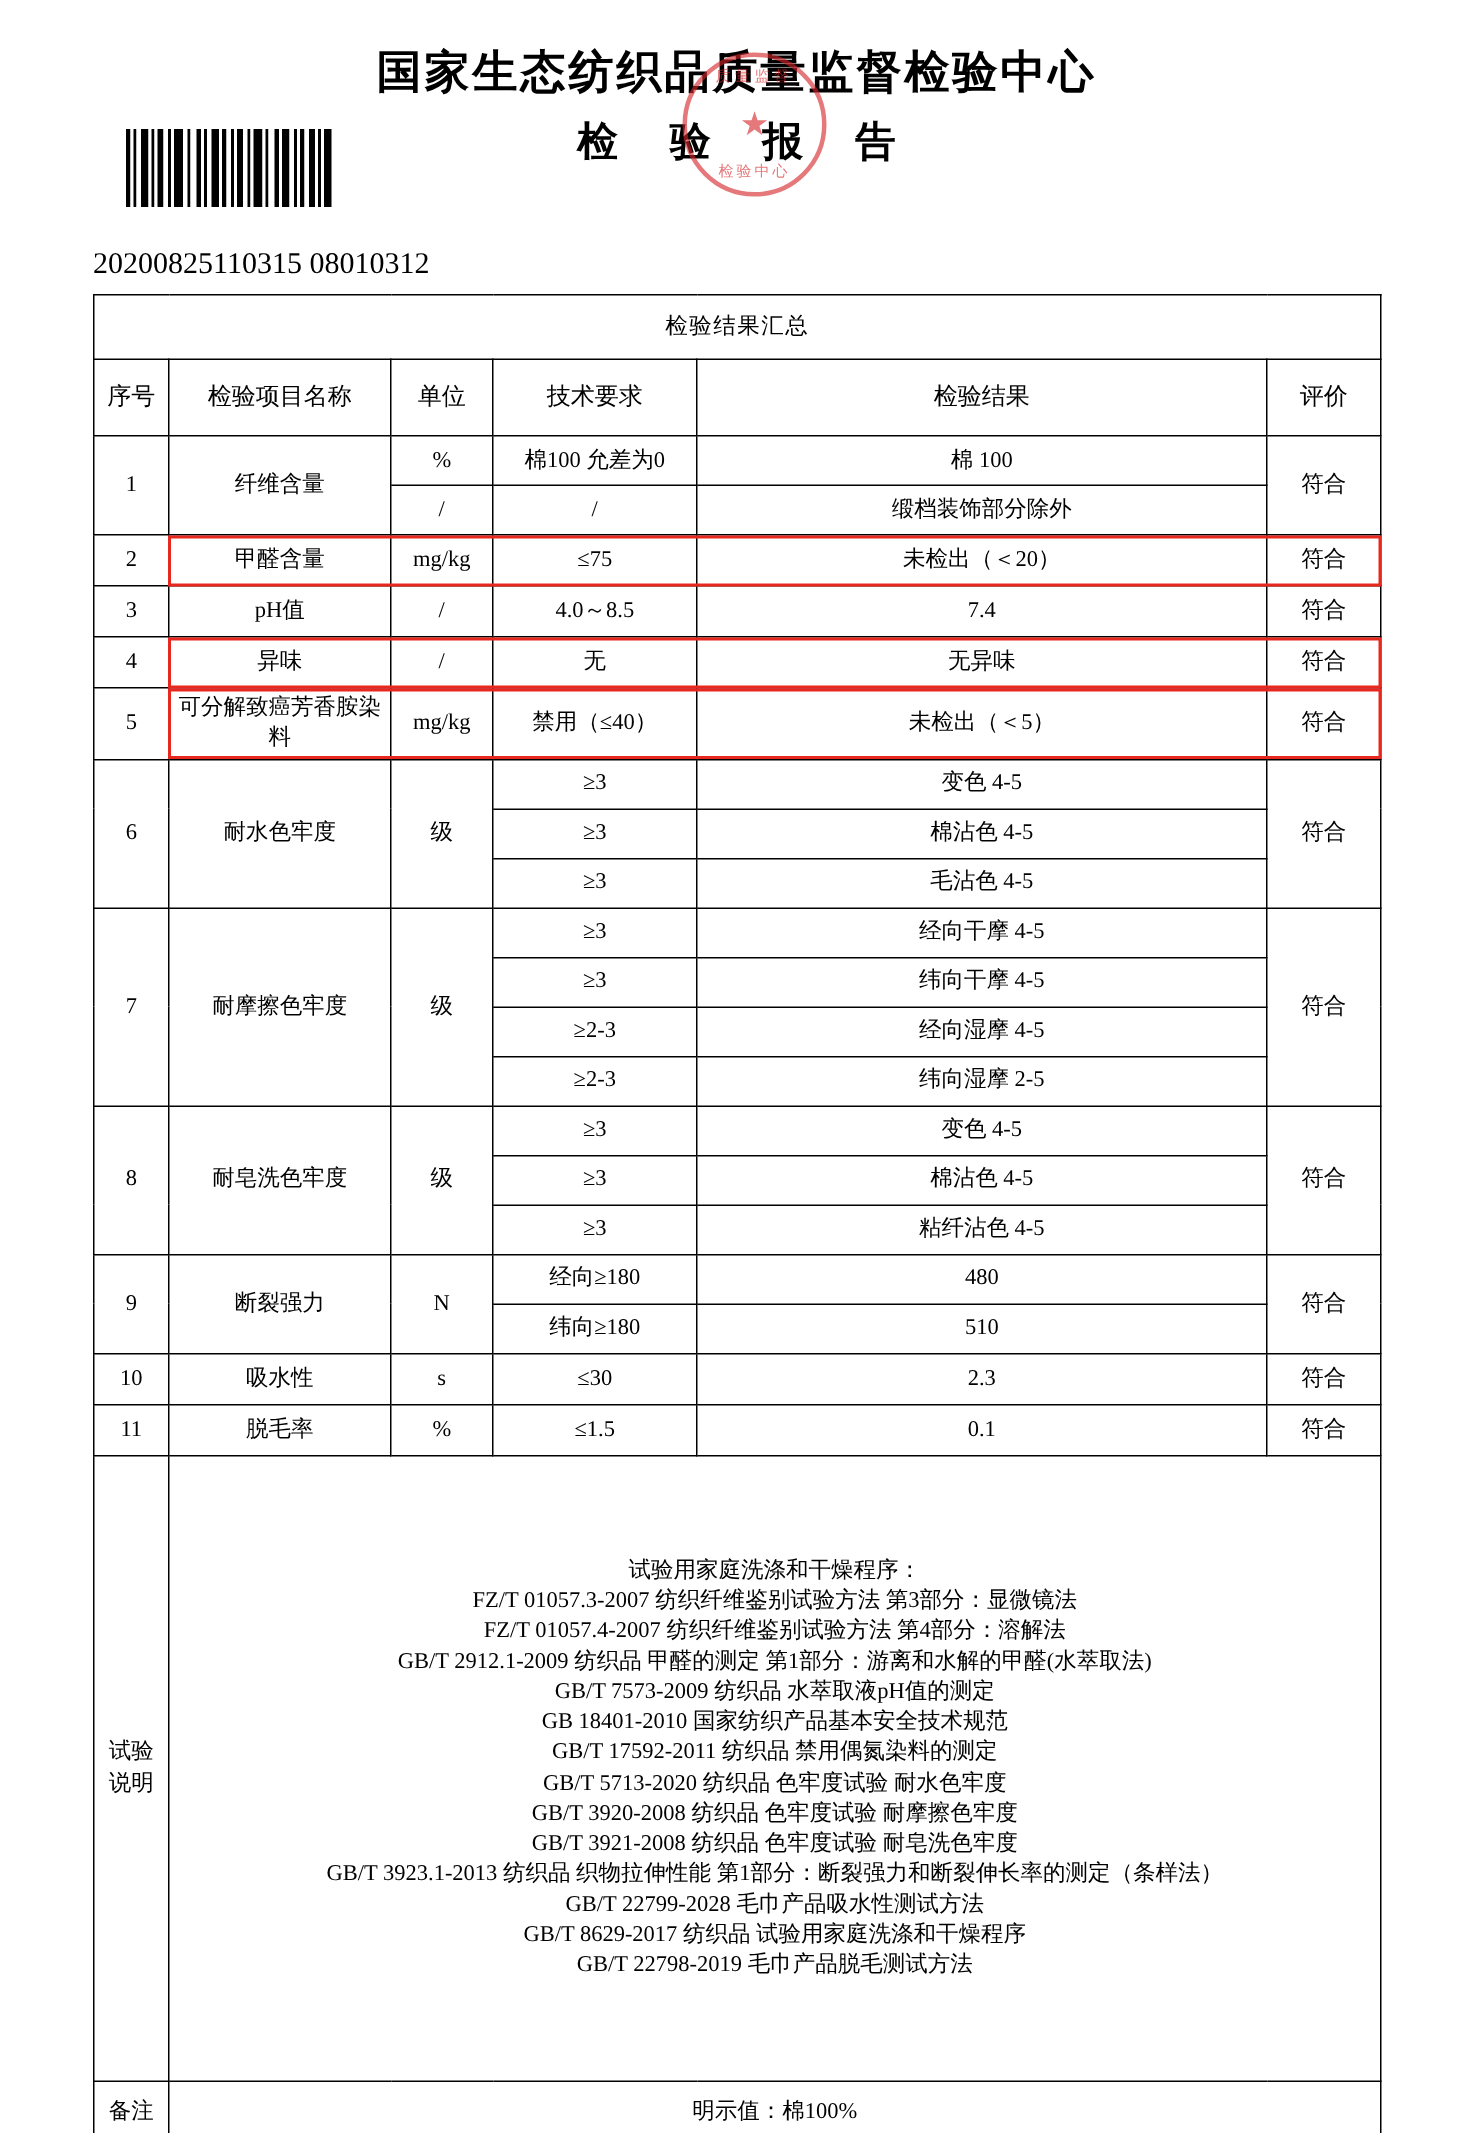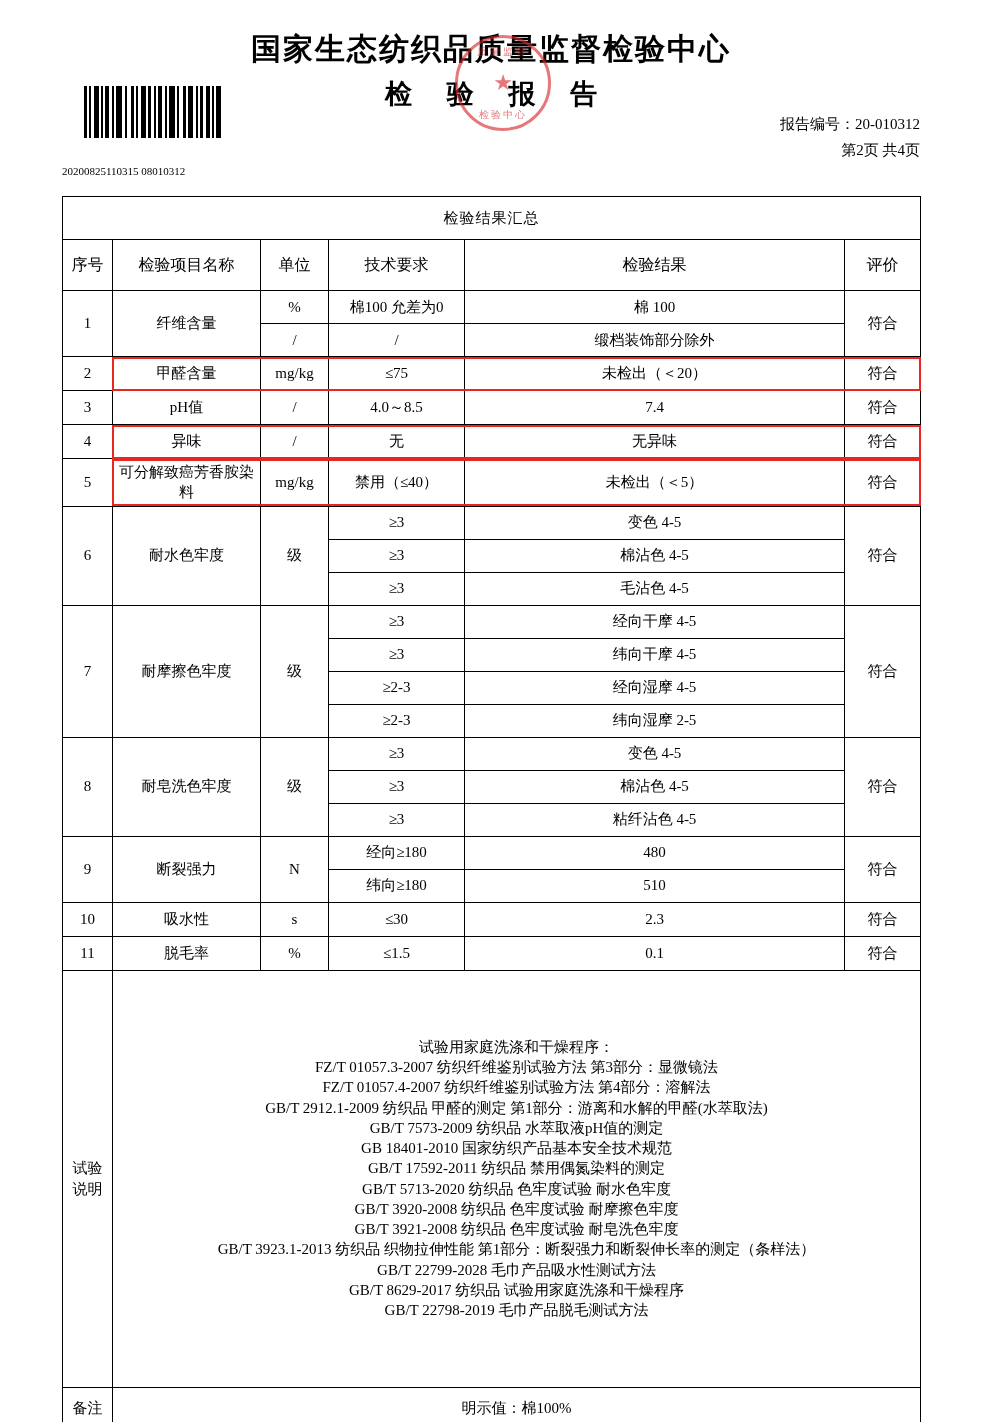--- a/index.html
+++ b/index.html
@@ -108,21 +108,21 @@
     top: 112px;
     text-align: right;
     font-size: 15px;
     line-height: 1.7;
   }
 
   .serial-no {
     position: absolute;
     left: 62px;
     top: 165px;
-    font-size: 11px;
+    font-size: 20px;
     font-family: "Liberation Serif", serif;
   }
 
   
   .table-wrap {
     position: absolute;
     left: 62px;
     top: 196px;
     width: 858px;
   }
@@ -246,24 +246,20 @@
       <div class="main-title">国家生态纺织品质量监督检验中心</div>
       <div class="sub-title">检 验 报 告</div>
     </div>
 
     <div class="seal">
       <div class="seal-top">质量监督</div>
       <div class="seal-star">★</div>
       <div class="seal-bottom">检验中心</div>
     </div>
 
-    <div class="report-meta">
-      <div>报告编号：20-010312</div>
-      <div>第2页 共4页</div>
-    </div>
 
     <div class="serial-no">20200825110315 08010312</div>
   </div>
 
   <div class="table-wrap">
     <table class="report">
       <colgroup>
         <col style="width:50px">
         <col style="width:148px">
         <col style="width:68px">

